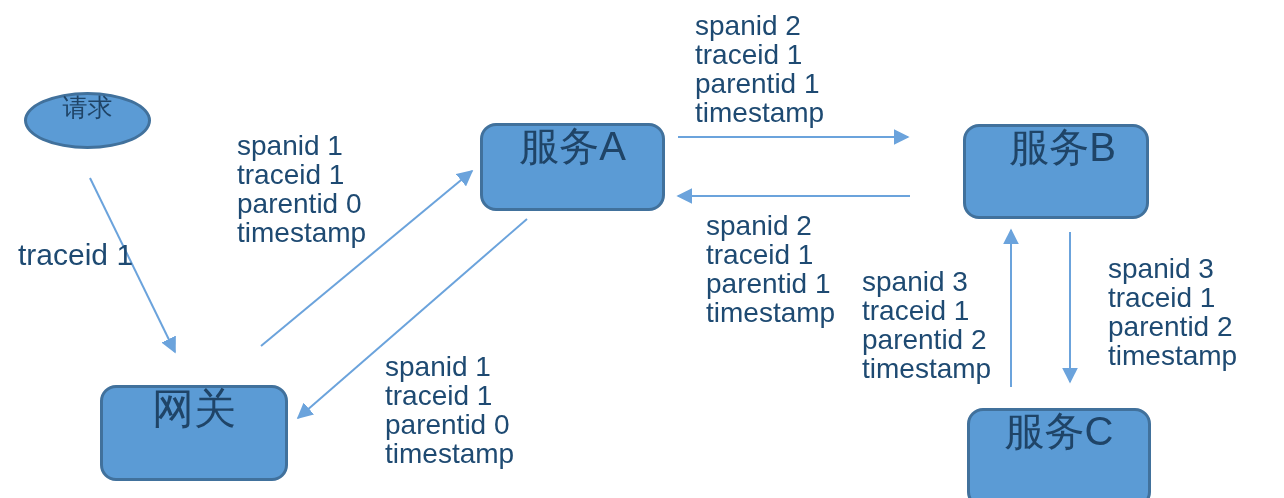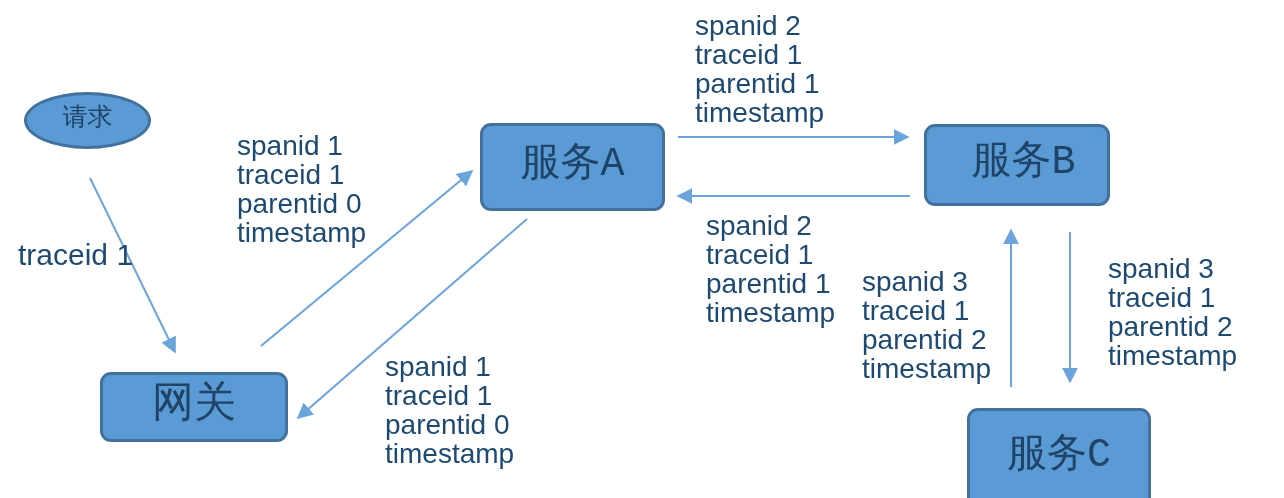--- a/index.html
+++ b/index.html
@@ -27,30 +27,29 @@
   .edges line {
     stroke: var(--arrow-color, #6BA3DC);
     stroke-width: 2;
   }
   .edges .arrowhead-shape {
     fill: var(--arrow-color, #6BA3DC);
   }
   .node {
     position: absolute;
     display: flex;
-    align-items: center;
+    align-items: flex-start;
     justify-content: center;
     background: var(--node-fill, #5B9BD5);
     border: 3px solid var(--node-border, #41719C);
     box-sizing: border-box;
     color: var(--node-text, #1F4467);
-    font-family: Liberation Mono, monospace;
   }
   .node.rect {
-    border-radius: 11px;
+    border-radius: 16px;
     font-size: 40px;
   }
   .node.ellipse {
     border-radius: 50%;
     font-size: 25px;
   }
   .node-label {
     white-space: nowrap;
     line-height: 1;
     padding-bottom: 4px;
@@ -59,23 +58,23 @@
     position: absolute;
     font-size: 28px;
     line-height: 29px;
     color: var(--label-text, #1E4A72);
     white-space: nowrap;
   }
   .edge-label.single {
     font-size: 30px;
     line-height: 32px;
   }
-  #node-gateway { left: 100px; top: 372px; width: 188px; height: 70px; font-size: 42px; }
+  #node-gateway { left: 100px; top: 385px; width: 188px; height: 96px; font-size: 42px; }
   #node-service-a { left: 480px; top: 123px; width: 185px; height: 88px; }
-  #node-service-b { left: 924px; top: 124px; width: 186px; height: 82px; padding-left: 13px; }
+  #node-service-b { left: 963px; top: 124px; width: 186px; height: 95px; padding-left: 13px; }
   #node-service-c { left: 967px; top: 408px; width: 184px; height: 100px; }
   #node-request { left: 24px; top: 92px; width: 127px; height: 57px; }
   #label-request-trace { left: 18px; top: 239px; }
   #label-gateway-to-a { left: 237px; top: 131px; }
   #label-a-to-gateway { left: 385px; top: 352px; }
   #label-a-to-b { left: 695px; top: 11px; }
   #label-b-to-a { left: 706px; top: 211px; }
   #label-c-to-b { left: 862px; top: 267px; }
   #label-b-to-c { left: 1108px; top: 254px; }
 </style>

